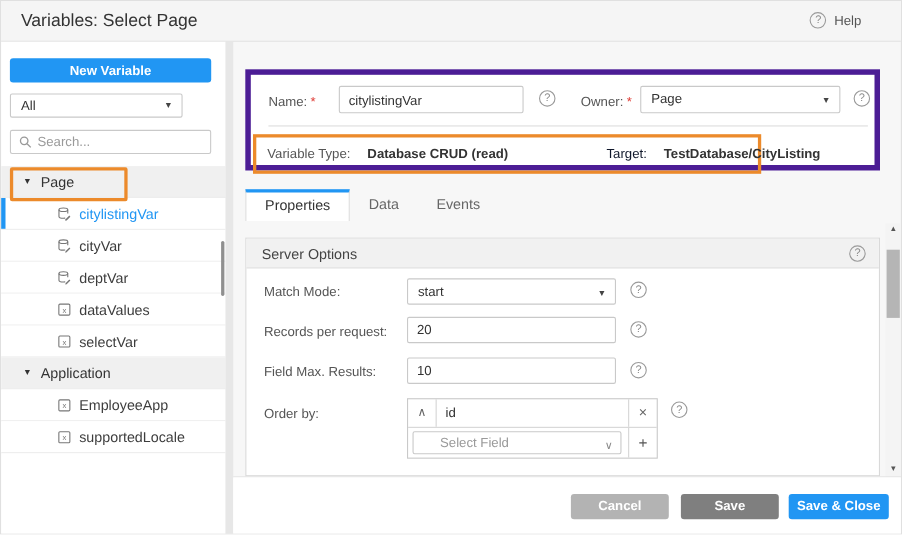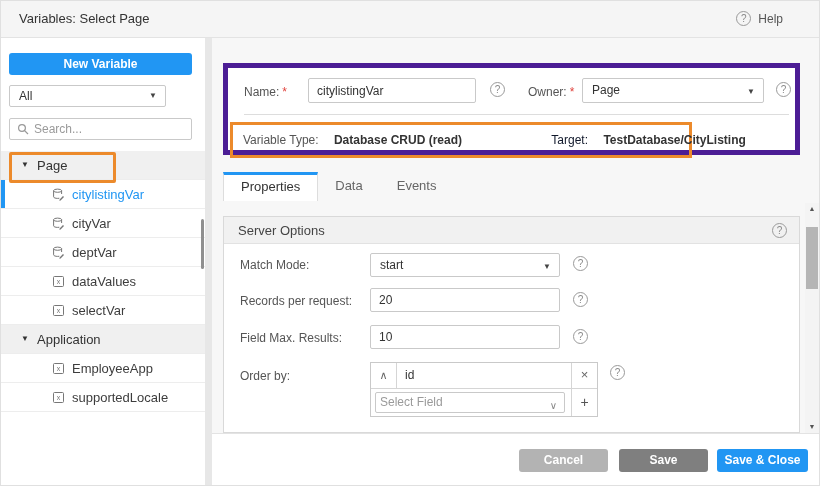--- a/index.html
+++ b/index.html
@@ -3,21 +3,21 @@
 <meta charset="utf-8">
 <style>
   * { margin:0; padding:0; box-sizing:border-box; }
   html,body { background:#fff; }
   body { font-family:"Liberation Sans", sans-serif; }
   .app { position:relative; width:820px; height:486px; background:#f7f7f7; overflow:hidden; border:1px solid #e0e0e0; }
   .abs { position:absolute; }
 
   
   .header { position:absolute; top:0; left:0; width:820px; height:37px; background:#f5f5f5; border-bottom:1px solid #e3e3e3; }
-  .title { position:absolute; left:18px; top:10px; font-size:13px; color:#333; }
+  .title { position:absolute; left:18px; top:10px; font-size:16px; color:#333; }
   .help-wrap { position:absolute; right:38px; top:10px; display:flex; align-items:center; gap:7px; color:#555; font-size:12px; cursor:pointer; }
 
   .qicon { display:inline-block; width:15px; height:15px; border:1px solid #9a9a9a; border-radius:50%; color:#8a8a8a; font-size:10px; line-height:13px; text-align:center; background:transparent; }
 
   
   .sidebar { position:absolute; left:0; top:37px; width:204px; height:449px; background:#fff;padding-left:21px; }
   .btn-new { position:absolute; left:8px; top:15px; width:183px; height:22px; background:#2196f3; border-radius:3px; color:#fff; font-size:12px; font-weight:bold; text-align:center; line-height:22px; cursor:pointer; }
   .sel-all { position:absolute; left:8px; top:47px; width:157px; height:22px; border:1px solid #c9c9c9; border-radius:2px; background:#fff; font-size:12px; color:#333; line-height:20px; padding-left:9px; cursor:pointer; }
   .sel-all .caret { position:absolute; right:8px; top:0; font-size:8px; color:#444; line-height:20px; }
   .search-box { position:absolute; left:8px; top:80px; width:183px; height:22px; border:1px solid #c9c9c9; border-radius:2px; background:#fff; }
@@ -62,21 +62,21 @@
   .panel-hd { position:absolute; left:0; top:0; width:100%; height:27px; background:#f1f1f1; border-bottom:1px solid #e2e2e2; font-size:13px; color:#444; line-height:27px; padding-left:14px; }
   .panel-hd .qicon { position:absolute; right:12px; top:6px; }
 
   .ob-group { position:absolute; left:146px; top:145px; width:228px; border:1px solid #c9c9c9; background:#fff; }
   .ob-row1 { display:flex; height:26px; border-bottom:1px solid #d5d5d5; }
   .ob-cell { width:26px; text-align:center; color:#666; cursor:pointer; flex:none; }
   .ob-cell.l { border-left:1px solid #d5d5d5; }
   .ob-cell.r { border-right:1px solid #d5d5d5; }
   .ob-field { flex:1; font-size:12px; color:#333; line-height:24px; padding-left:8px; }
   .ob-row2 { display:flex; height:27px; align-items:center; }
-  .ob-select { position:relative; flex:1; height:21px; margin:0 6px 0 4px; border:1px solid #c9c9c9; border-radius:2px; font-size:12px; color:#9a9a9a; line-height:19px; padding-left:4px; cursor:pointer; }
+  .ob-select { position:relative; flex:1; height:21px; margin:0 6px 0 4px; border:1px solid #c9c9c9; border-radius:2px; font-size:12px; color:#9a9a9a; line-height:19px; padding-left:24px; cursor:pointer; }
   .ob-select .dchev { position:absolute; right:7px; top:3px; color:#888; font-size:10px; }
   .ob-plus { width:26px; height:27px; border-left:1px solid #d5d5d5; text-align:center; line-height:26px; font-size:14px; color:#555; cursor:pointer; flex:none; }
 
   
   .vscroll { position:absolute; left:804px; top:202px; width:14px; height:230px; background:#f4f4f4; }
   .vscroll .arr { position:absolute; left:0; width:14px; height:12px; font-size:7px; color:#555; text-align:center; line-height:12px; cursor:pointer; }
   .vscroll .thumb { position:absolute; left:1px; top:24px; width:12px; height:62px; background:#b5b5b5; cursor:pointer; }
 
   .footer-sep { position:absolute; left:211px; top:432px; width:609px; border-top:1px solid #e3e3e3; }
   .footer { position:absolute; left:211px; top:433px; width:609px; height:53px; background:#fff; }

